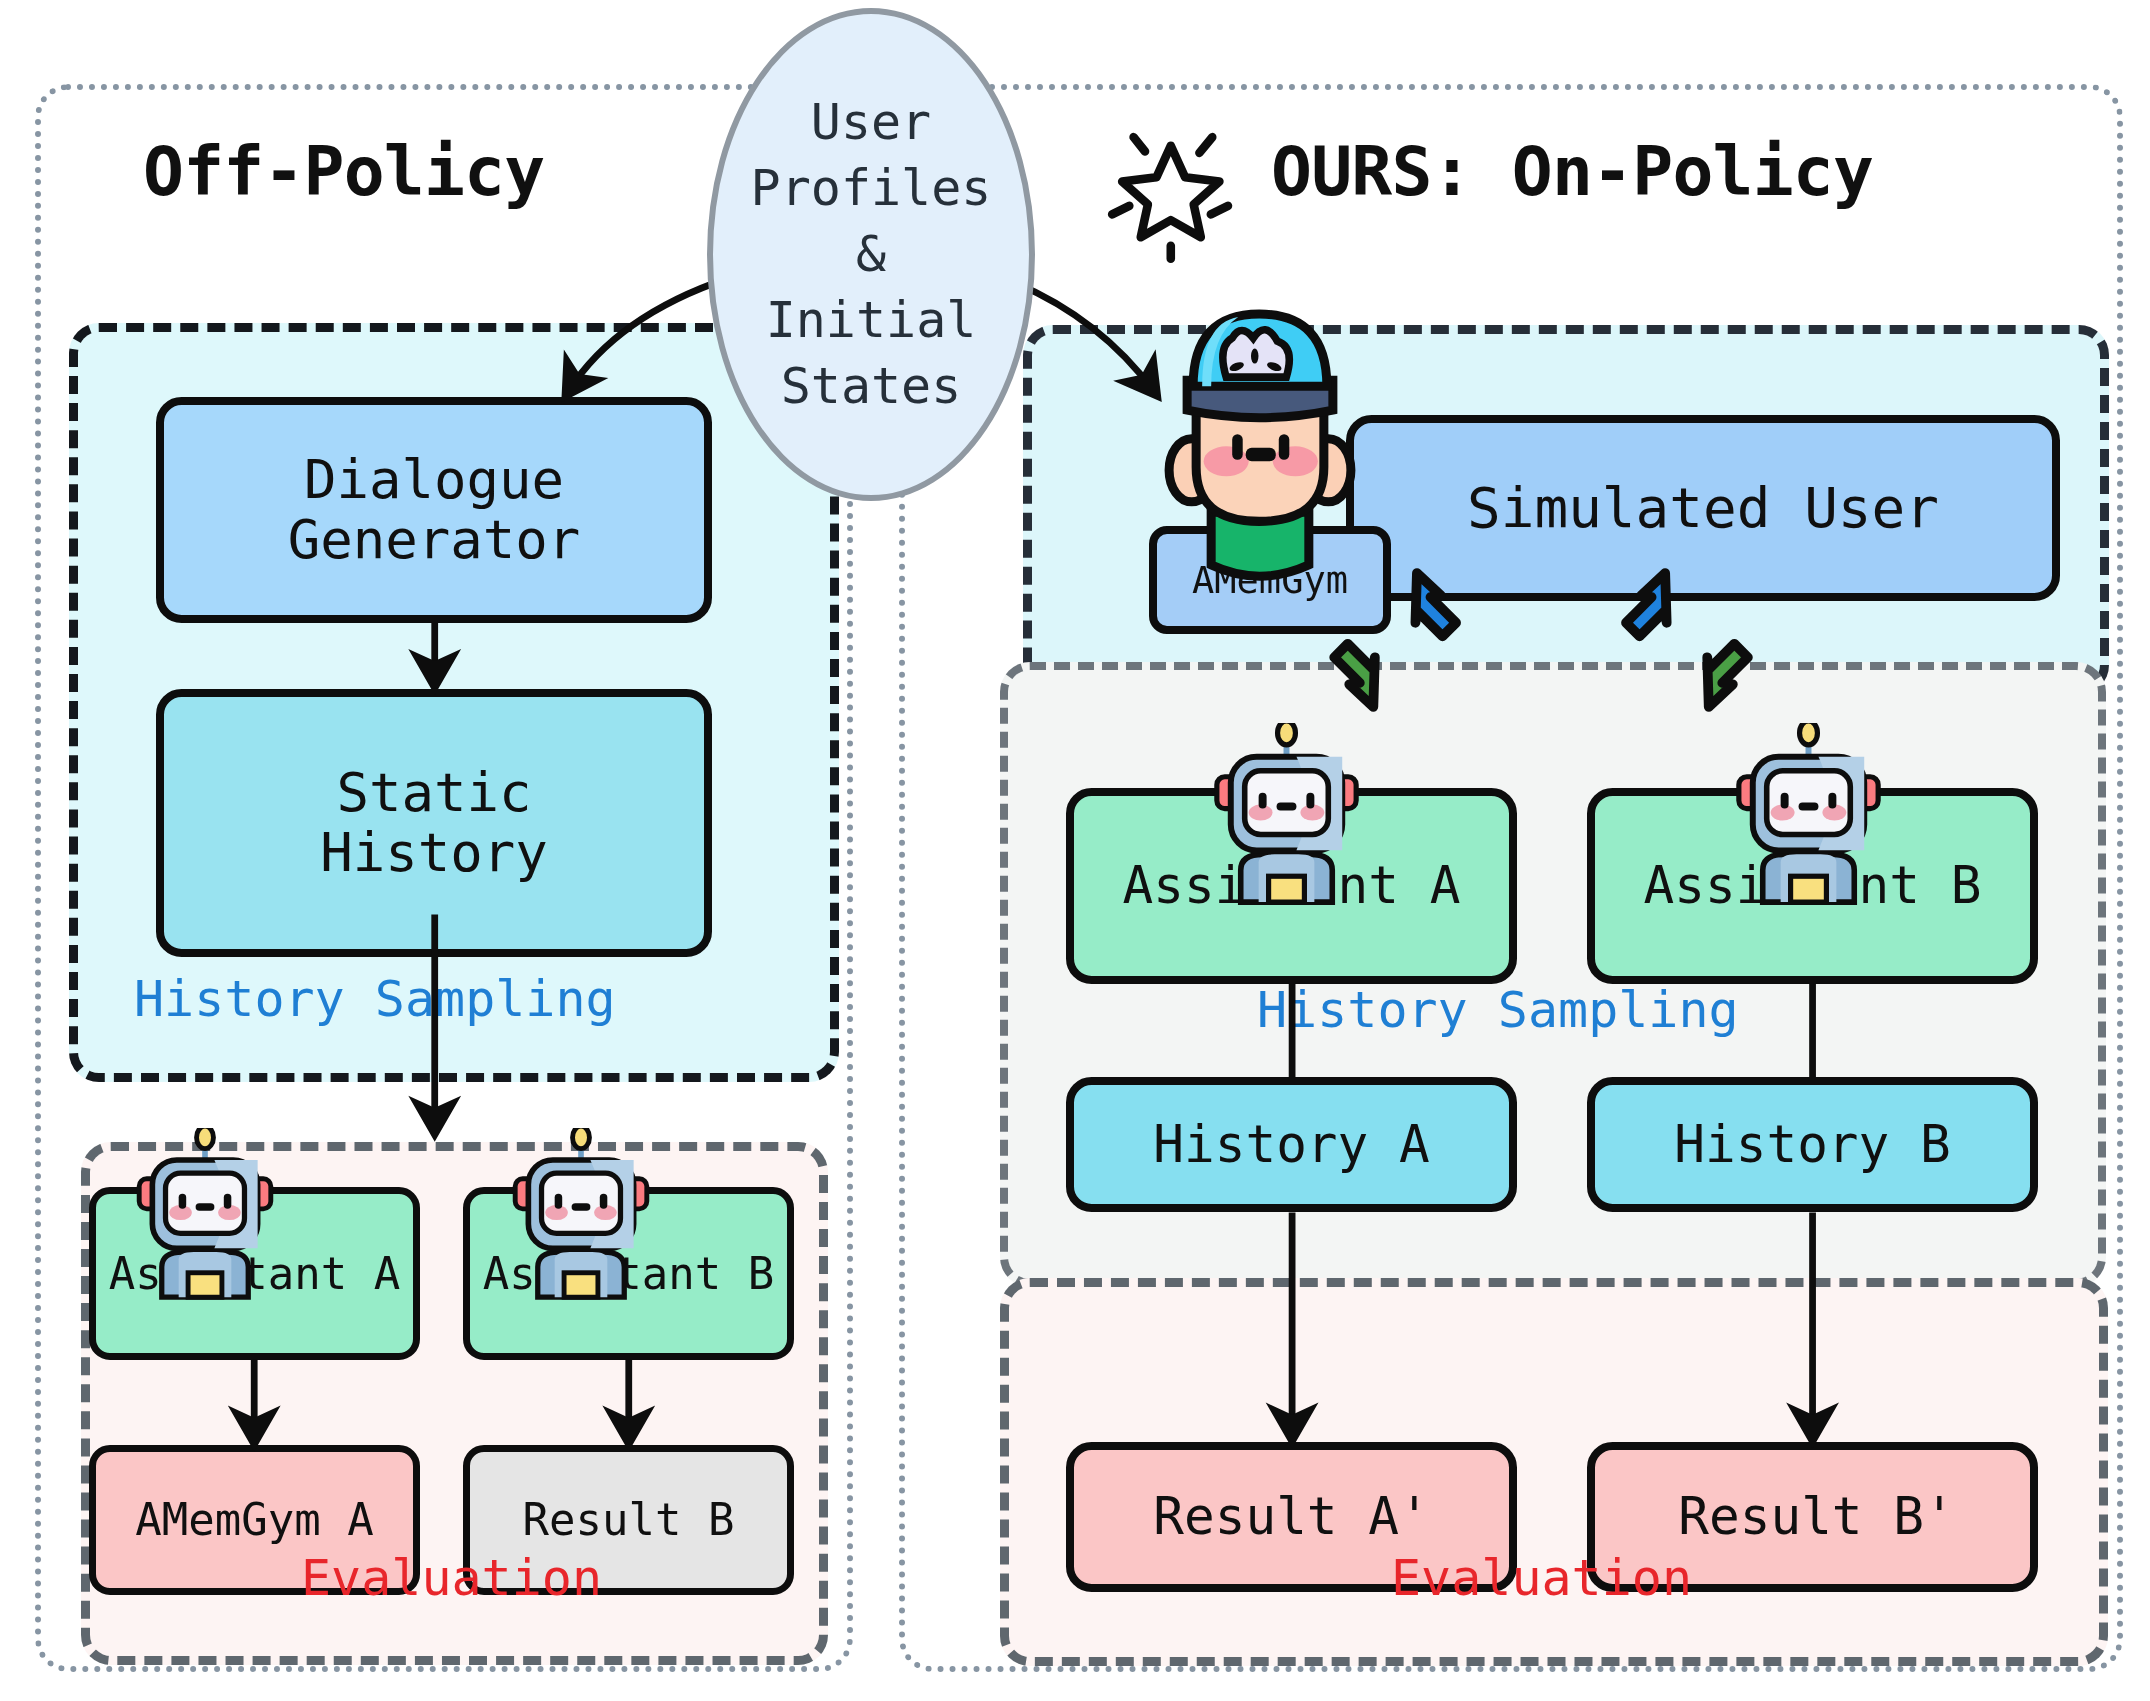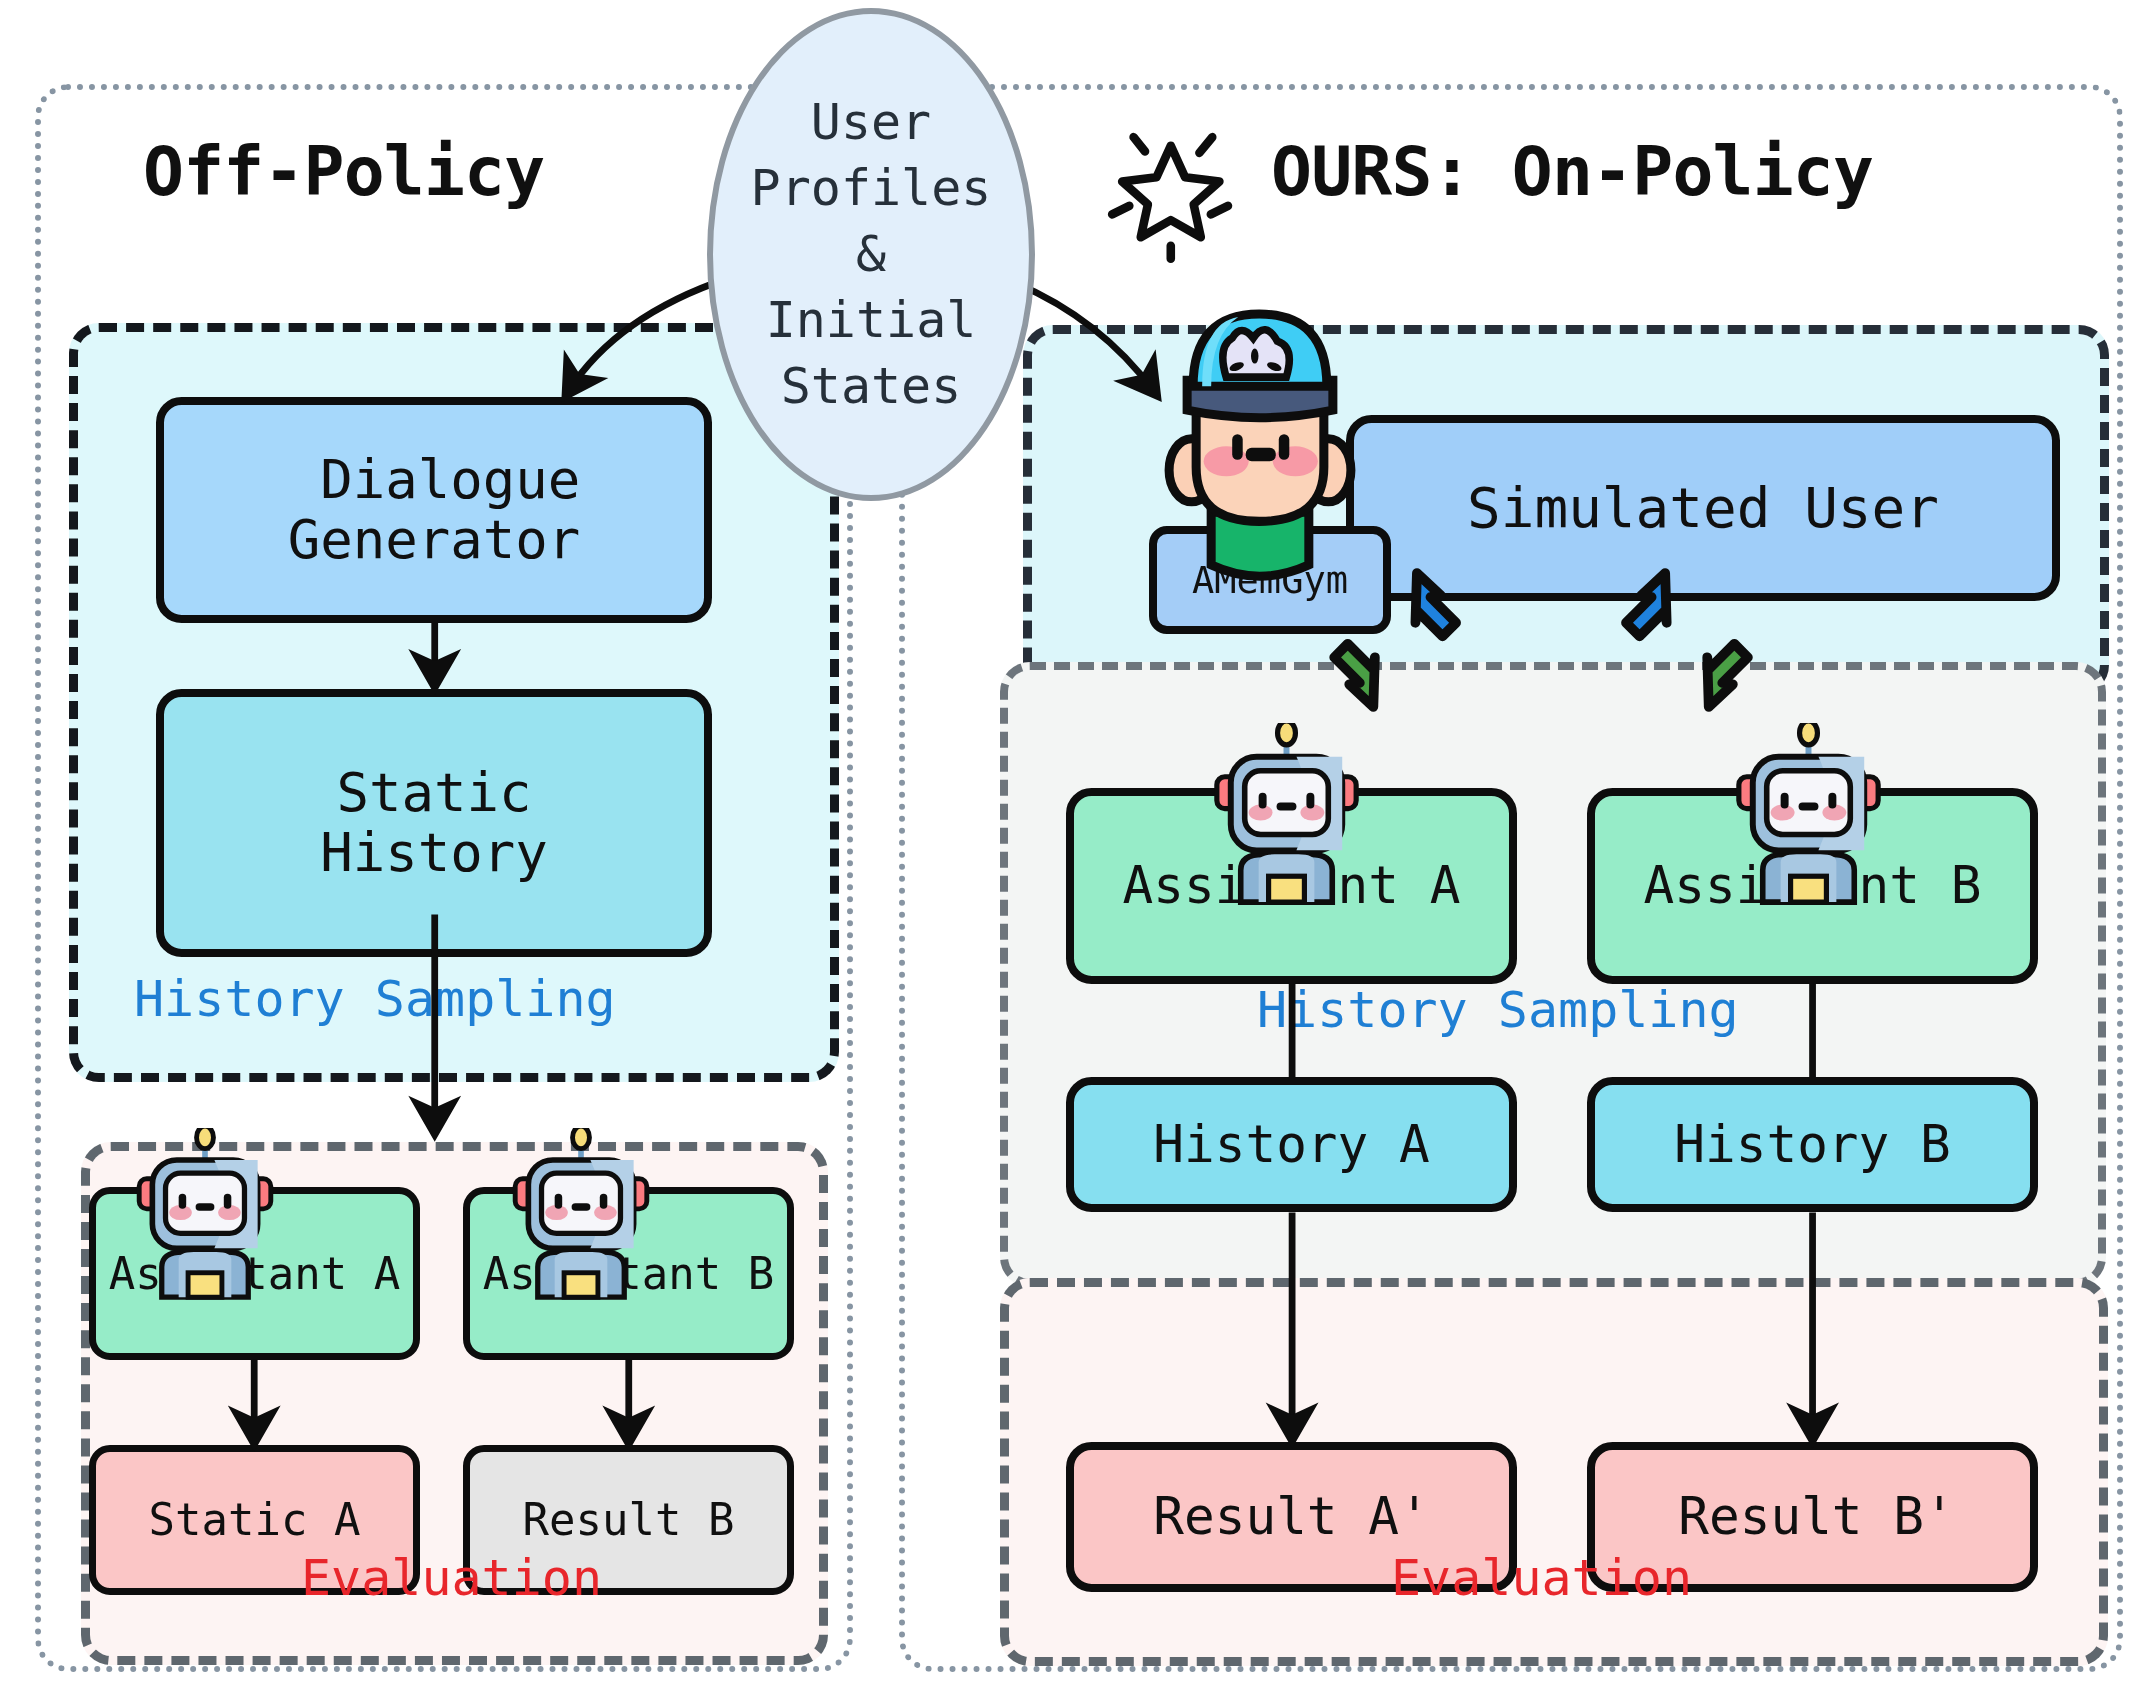--- a/index.html
+++ b/index.html
@@ -43,21 +43,21 @@
               background:#fdf4f3;border:9px dashed #5f676e;border-radius:30px;}
 
   
   .node{position:absolute;border:8.3px solid #0d0d0d;border-radius:25.6px;
         display:flex;align-items:center;justify-content:center;text-align:center;
         font-size:54px;color:#101010;line-height:1.12;font-weight:500;
         box-sizing:border-box;}
   .node.small{font-size:44px;border-width:7.5px;border-radius:21px;}
 
   
-  #n-dialogue{left:156px;top:397px;  width:556px;height:226px;background:#a6d8fb;text-align:right;}
+  #n-dialogue{left:156px;top:397px;  width:556px;height:226px;background:#a6d8fb;}
   #n-static  {left:156px;top:689px;  width:556px;height:268px;background:#99e3f0;}
   #n-asstA   {left:89px;top:1187px; width:331px;height:173px;background:#96ecc8;}
   #n-asstB   {left:463px;top:1187px; width:331px;height:173px;background:#96ecc8;}
   #n-resA    {left:89px;top:1445px; width:331px;height:150px;background:#fbc6c6;}
   #n-resB    {left:463px;top:1445px; width:331px;height:150px;background:#e5e5e5;}
 
   
   #n-simuser {left:1346px;top:415px; width:714px;height:186px;background:#a0cef9;
               font-size:56px;}
   #n-asstA2  {left:1066px;top:788px;width:451px;height:196px;background:#96ecc8;font-size:51px;}
@@ -122,21 +122,21 @@
       <span>History</span>
     </span>
   </div>
 
   <div class="caption blue" id="cap-hs-left">History Sampling</div>
 
   <div class="dash-panel" id="eval-left"></div>
 
   <div class="node small" id="n-asstA">Assistant A</div>
   <div class="node small" id="n-asstB">Assistant B</div>
-  <div class="node small" id="n-resA">Static A</div>
+  <div class="node small" id="n-resA">AMemGym A</div>
   <div class="node small" id="n-resB">Result B</div>
 
   <div class="caption red" id="cap-eval-left">Evaluation</div>
 
   <div class="star-wrap">
     <svg viewBox="0 0 100 100">
       <g fill="none" stroke="#0d0d0d" stroke-width="6" stroke-linecap="round" stroke-linejoin="round">
         <path d="M46 18 L56 40 L80 43 L62 59 L67 82 L46 70 L25 82 L30 59 L12 43 L36 40 Z"></path>
         <line x1="20" y1="12" x2="28" y2="22"></line>
         <line x1="75" y1="12" x2="66" y2="23"></line>

